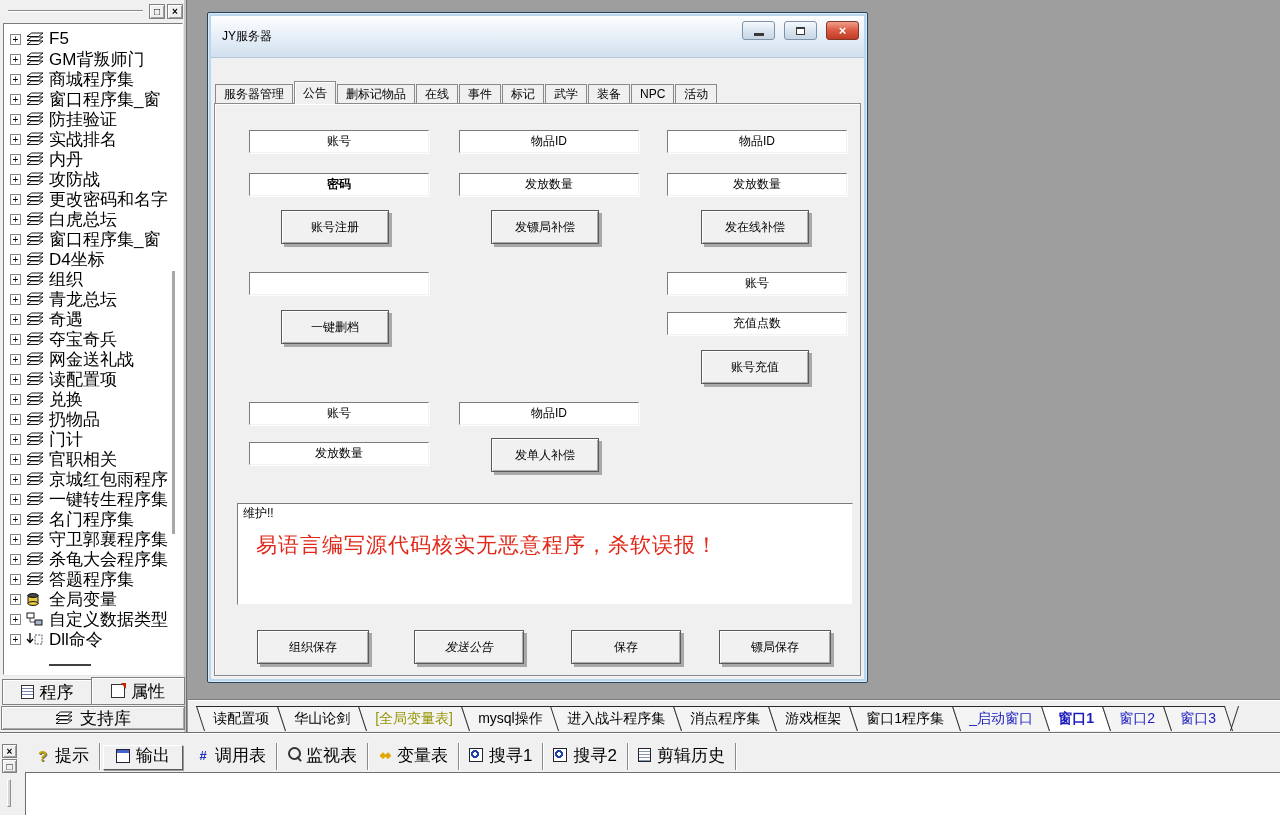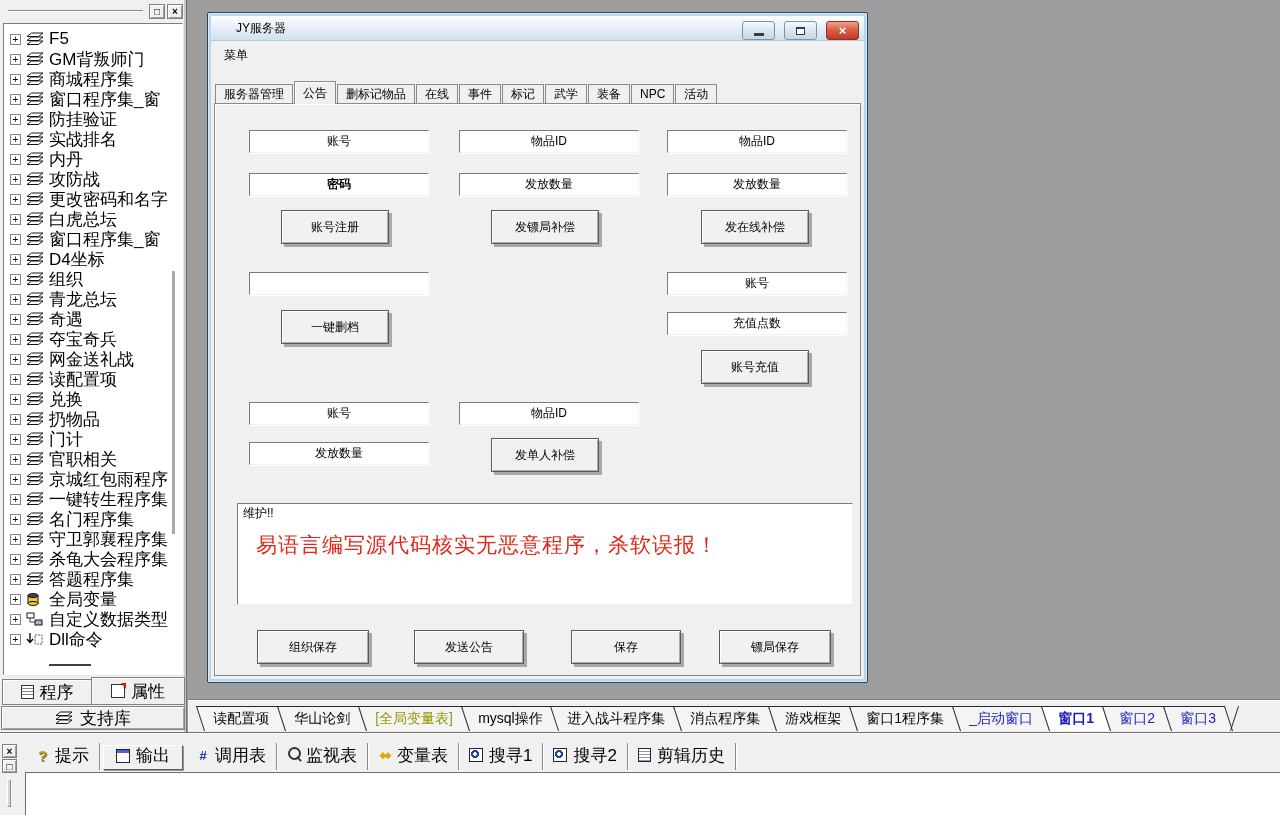--- a/index.html
+++ b/index.html
@@ -73,24 +73,24 @@
     font-size:17px;
   }
   
   .win {
     position:absolute; left:207px; top:12px; width:661px; height:671px;
     background:#b9d7ec; border:1px solid #26455e; border-radius:2px;
     padding:3px; box-shadow:inset 0 0 0 1px #dceaf5;
   }
   .win-client { position:relative; width:100%; height:100%; background:#f0f0f0; }
   .win-titlebar {
-    position:relative; height:25px;
+    position:relative; height:42px;
     background:linear-gradient(#fdfeff,#e9f0f8 45%,#d0e0ee);
     border-bottom:1px solid #b5c7d8;
-    display:flex; align-items:center; padding-left:25px; font-size:12px;
+    display:flex; align-items:center; padding-left:11px; font-size:12px;
   }
   .caption-btns { position:absolute; right:5px; top:5px; display:flex; gap:9px; }
   .cap-btn {
     width:33px; height:19px; border:1px solid #7e93a5; border-radius:3px;
     background:linear-gradient(#f6fafd,#dde8f2 45%,#c6d6e5);
     display:flex; align-items:center; justify-content:center;
     font-size:12px; line-height:1;
   }
   .cap-btn.close {
     background:linear-gradient(#f0a08c,#dd5f48 45%,#bf3a24);
@@ -146,21 +146,21 @@
   .e-del          { left:34px;  top:168px; }
   .b-del          { left:66px;  top:206px; }
   .e-charge-acct  { left:452px; top:168px; }
   .e-charge-pts   { left:452px; top:208px; }
   .b-charge       { left:486px; top:246px; }
   .e-single-acct  { left:34px;  top:298px; }
   .e-single-item  { left:244px; top:298px; }
   .e-single-qty   { left:34px;  top:338px; }
   .b-single       { left:276px; top:334px; }
   .b-org          { left:42px;  top:526px; width:112px; }
-  .b-notice       { left:199px; top:526px; width:110px; }
+  .b-notice       { left:199px; top:526px; width:110px;font-style:italic; }
   .b-save         { left:356px; top:526px; width:110px; }
   .b-escort-save  { left:504px; top:526px; width:112px; }
   
   .editor-strip {
     position:absolute; left:188px; top:700px; width:1092px; height:33px;
     background:#f0f0f0; border-top:1px solid #ffffff;
     box-shadow:0 -1px 0 #7d7d7d; border-bottom:1px solid #909090;
     display:flex; align-items:flex-end; padding:0 0 1px 12px;
   }
   .etab {
@@ -725,23 +725,20 @@
               <span class="glyph-min"></span>
             </div>
           <div class="cap-btn">
               <span class="glyph-max"></span>
             </div>
           <div class="cap-btn close">
               <span>×</span>
             </div>
         </div>
       </div>
-      <div class="win-menubar">
-        <span>菜单</span>
-      </div>
 
       <div class="win-tabs">
 
           <div class="wtab">
             <span>服务器管理</span>
           </div>
 
           <div class="wtab active">
             <span>公告</span>
           </div>

